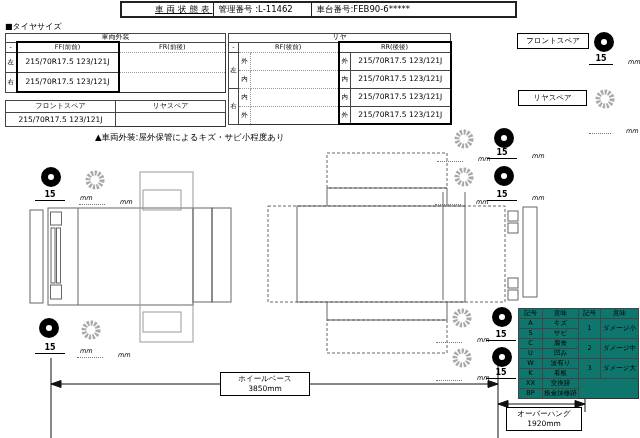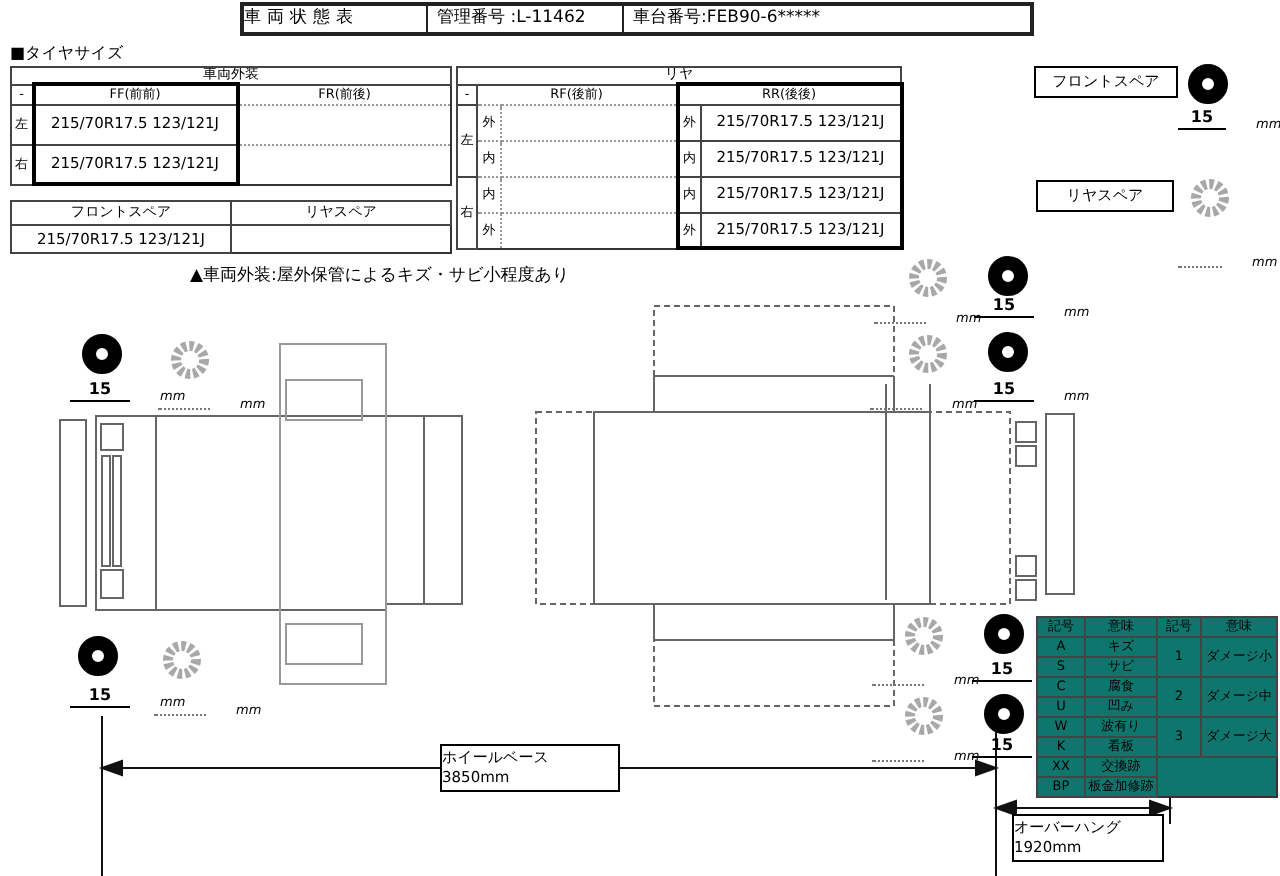--- a/index.html
+++ b/index.html
@@ -4,37 +4,37 @@
 <style>
   html,body{margin:0;padding:0;background:#fff;}
   .canvas{position:relative;width:640px;height:438px;background:#fff;overflow:hidden;
           font-family:"DejaVu Sans",sans-serif;color:#000;}
   .abs{position:absolute;}
   svg.abs{left:0;top:0;}
   
   .hdr{border-collapse:collapse;table-layout:fixed;border:2px solid #222;}
   .hdr td{border:1px solid #222;font-size:8.5px;height:13px;line-height:13px;padding:0 0 0 5px;
           white-space:nowrap;overflow:hidden;}
-  .hdr td.c{text-align:left;padding:0;letter-spacing:3px;}
+  .hdr td.c{text-align:right;padding:0;letter-spacing:3px;text-decoration:underline;}
   
   .tbl{border-collapse:collapse;table-layout:fixed;border:1px solid #333;}
   .tbl td{border:1px solid #444;font-size:6.5px;line-height:1;text-align:center;padding:0;
           white-space:nowrap;overflow:hidden;}
   .tbl td.ttl{font-size:7px;}
   .tbl td.val{font-size:7.5px;}
   .tbl td.dot{border:1px dotted #999;}
   .bl{border-left:2px solid #000!important;}
   .br{border-right:2px solid #000!important;}
   .bt{border-top:2px solid #000!important;}
   .bb2{border-bottom:2px solid #000!important;}
   
   .lblbox{position:absolute;border:1px solid #000;background:#fff;font-size:7.5px;height:14px;
           line-height:14px;text-align:center;white-space:nowrap;}
   
-  .dimbox{position:absolute;border:1px solid #000;background:#fff;text-align:left;
+  .dimbox{position:absolute;border:1px solid #000;background:#fff;text-align:center;
           font-size:7.5px;line-height:10px;padding:1px 0;}
   
   .note{position:absolute;font-size:8.5px;white-space:nowrap;}
   
   .meas{position:absolute;display:flex;align-items:flex-end;line-height:1;}
   .meas .num{font-size:8px;font-weight:bold;min-width:26px;text-align:center;
              border-bottom:1px solid #000;padding:0 2px 1px;}
   .meas .blank{width:26px;height:9px;border-bottom:1px dotted #777;}
   .meas .unit{font-size:6.5px;margin-left:15px;font-style:italic;}
   .sect{position:absolute;font-size:8px;white-space:nowrap;}

